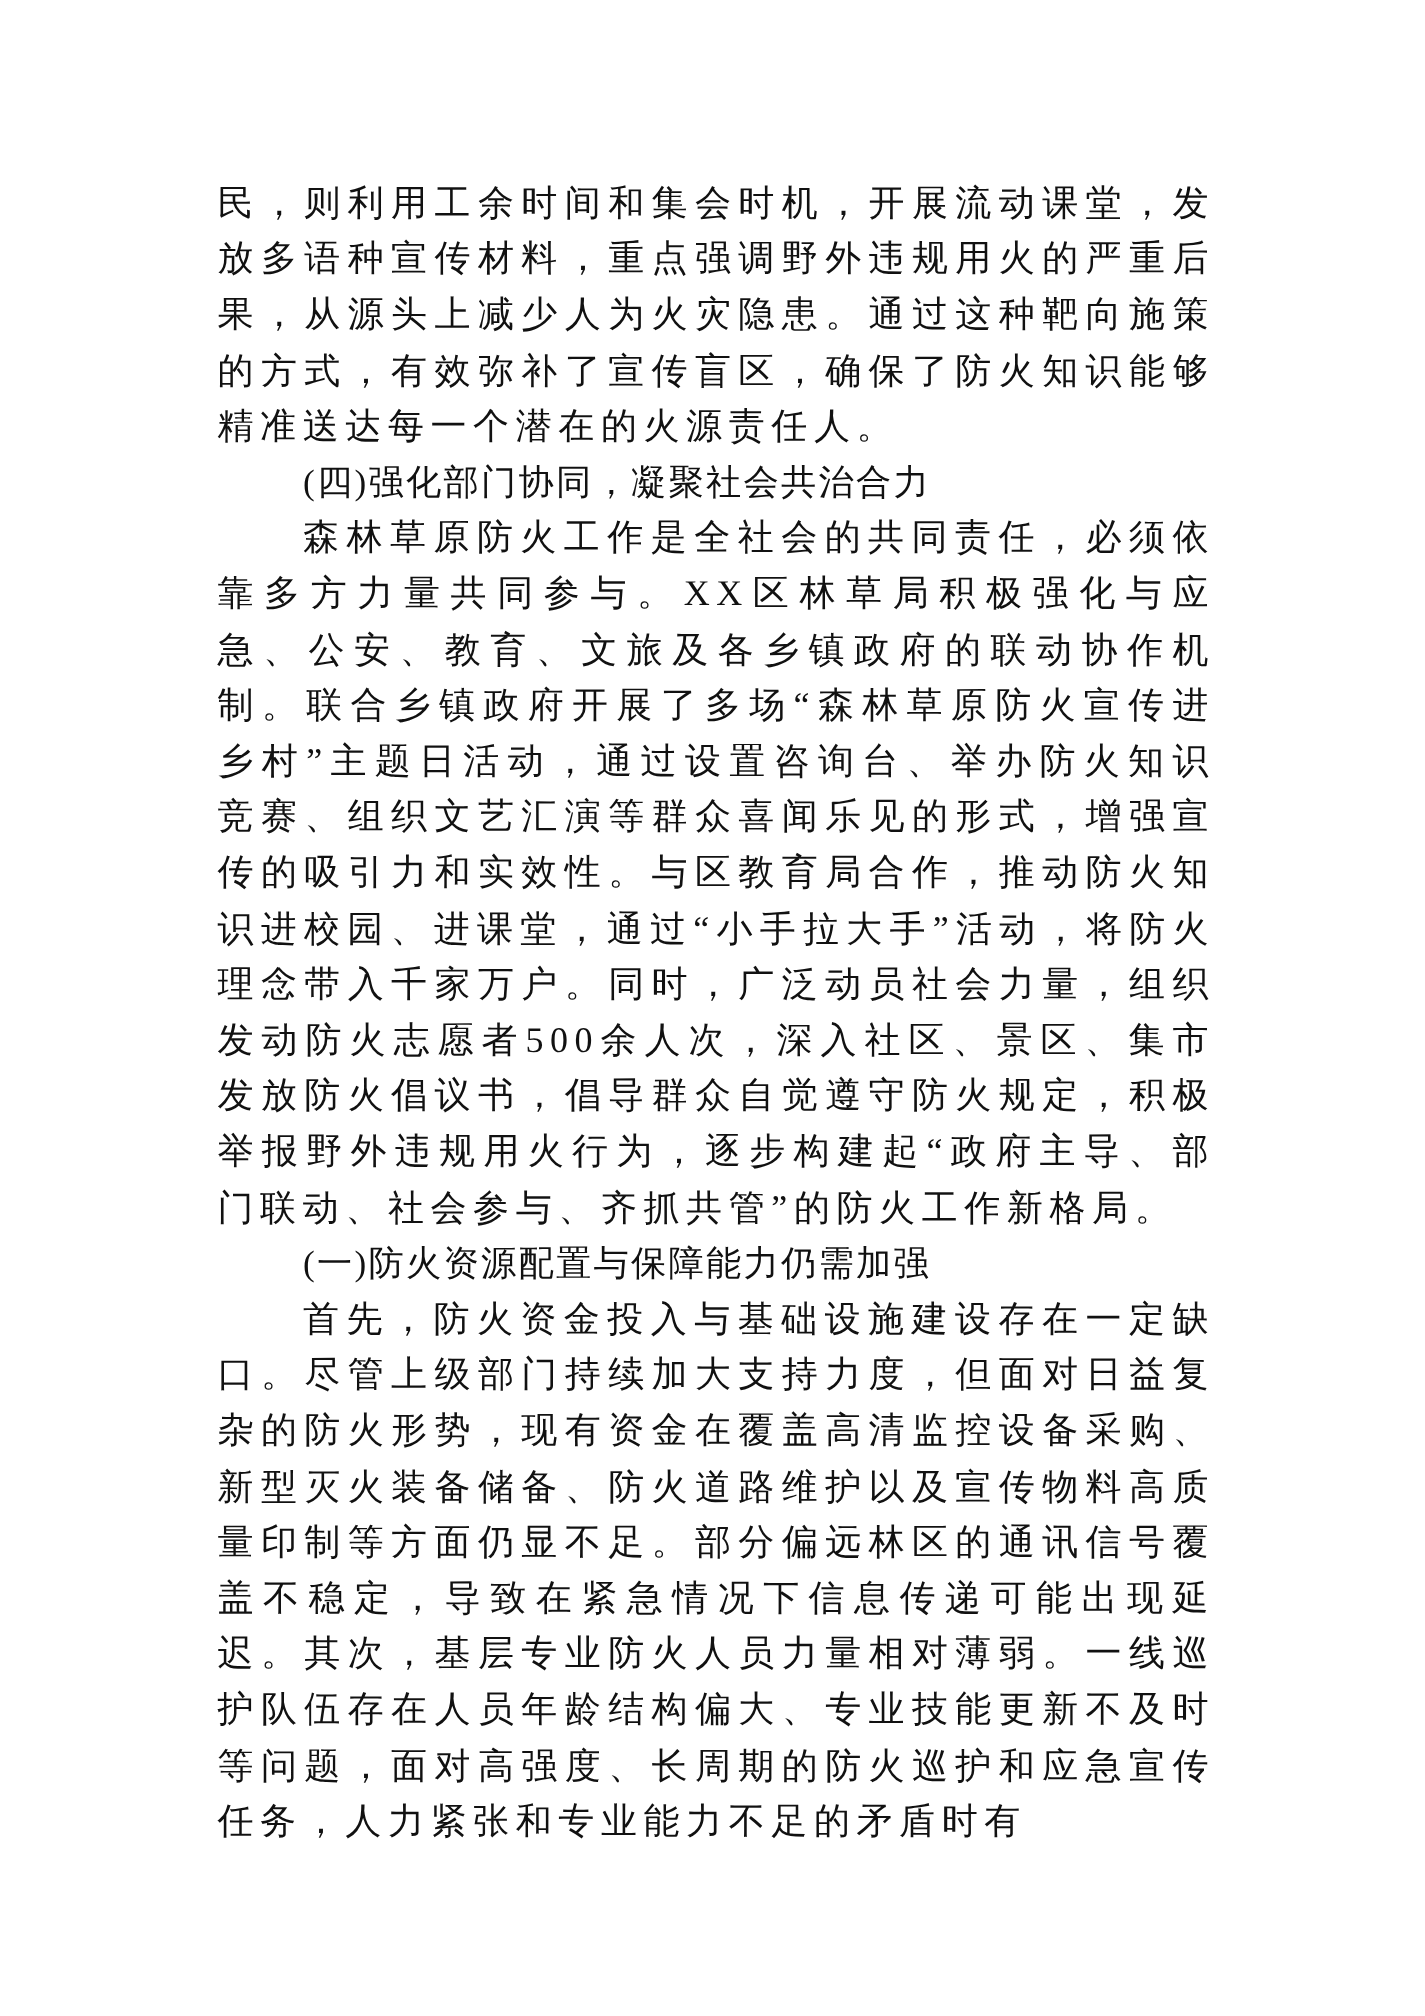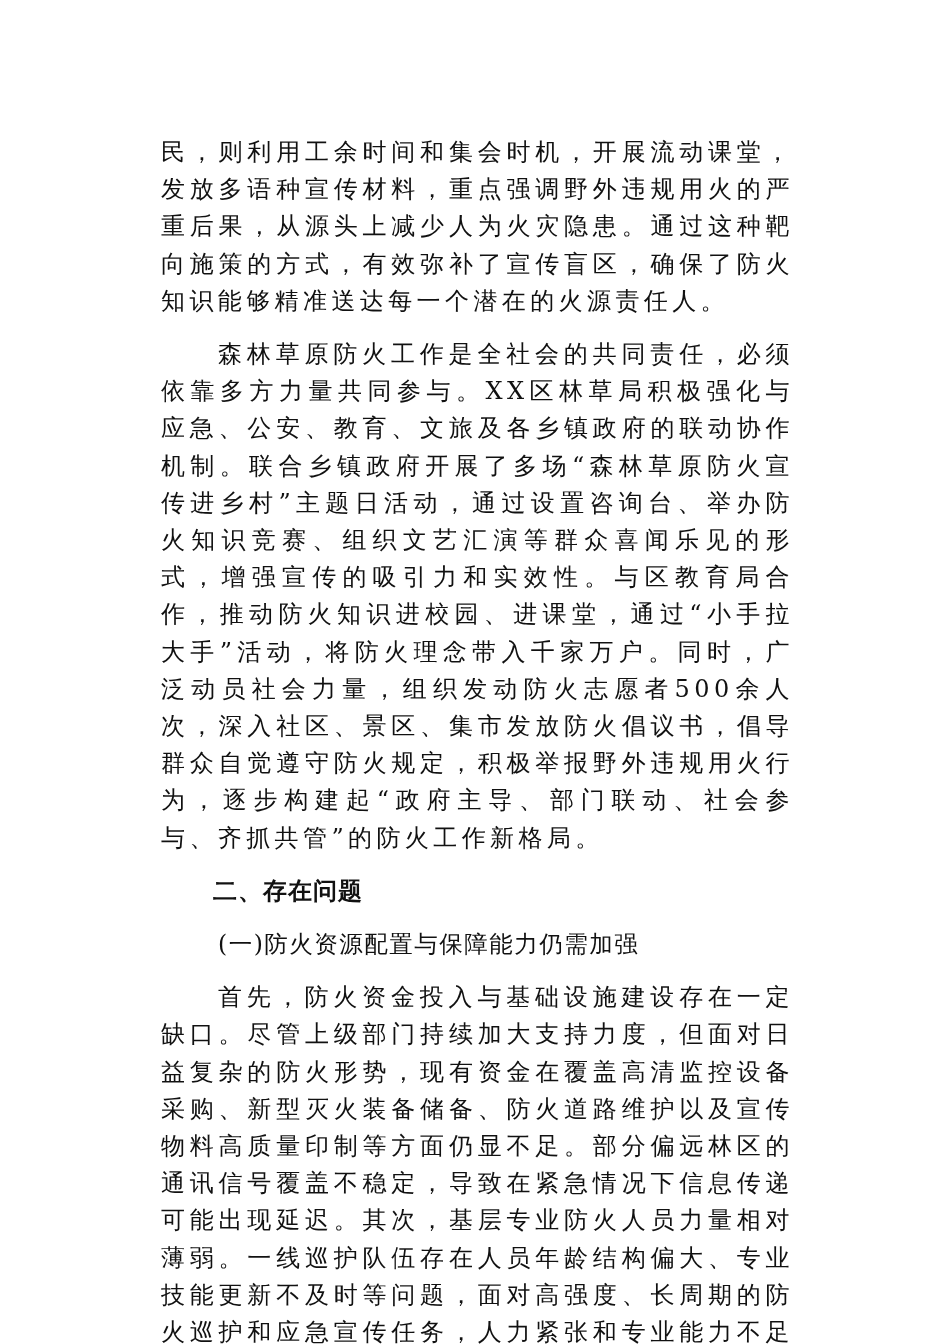--- a/index.html
+++ b/index.html
@@ -8,38 +8,38 @@
     position: absolute;
     left: 145px;
     top: 118px;
     width: 665px;
     color: #111111;
     font-family: "DejaVu Serif", "Liberation Serif", serif;
     font-size: 24px;
     line-height: 37.2px;
     letter-spacing: 4.4px;
   }
-  .page p { margin: 16px; padding: 0; text-align: justify; text-align-last: left; }
+  .page p { margin: 0; padding: 0; text-align: justify; text-align-last: left; font-family: Liberation Serif, serif; }
   .indent { text-indent: 57px; }
   .sub-heading {
     text-indent: 57px;
     font-family: "DejaVu Serif", "Liberation Serif", serif;
     letter-spacing: 1.5px;
     font-size: 23.5px;
   }
   .section-heading {
     text-indent: 52px;
     font-family: "DejaVu Sans", "Liberation Sans", sans-serif;
     font-weight: bold;
     font-size: 24px;
     letter-spacing: 1px;
   }
 </style>
 </head>
 <body>
 
 <div class="page">
   <p>民，则利用工余时间和集会时机，开展流动课堂，发放多语种宣传材料，重点强调野外违规用火的严重后果，从源头上减少人为火灾隐患。通过这种靶向施策的方式，有效弥补了宣传盲区，确保了防火知识能够精准送达每一个潜在的火源责任人。</p>
+  <p class="sub-heading">(四)强化部门协同，凝聚社会共治合力</p>
   <p class="indent">森林草原防火工作是全社会的共同责任，必须依靠多方力量共同参与。XX区林草局积极强化与应急、公安、教育、文旅及各乡镇政府的联动协作机制。联合乡镇政府开展了多场“森林草原防火宣传进乡村”主题日活动，通过设置咨询台、举办防火知识竞赛、组织文艺汇演等群众喜闻乐见的形式，增强宣传的吸引力和实效性。与区教育局合作，推动防火知识进校园、进课堂，通过“小手拉大手”活动，将防火理念带入千家万户。同时，广泛动员社会力量，组织发动防火志愿者500余人次，深入社区、景区、集市发放防火倡议书，倡导群众自觉遵守防火规定，积极举报野外违规用火行为，逐步构建起“政府主导、部门联动、社会参与、齐抓共管”的防火工作新格局。</p>
-  <p class="section-heading">二、存在问题</p>
   <p class="sub-heading">(一)防火资源配置与保障能力仍需加强</p>
   <p class="indent">首先，防火资金投入与基础设施建设存在一定缺口。尽管上级部门持续加大支持力度，但面对日益复杂的防火形势，现有资金在覆盖高清监控设备采购、新型灭火装备储备、防火道路维护以及宣传物料高质量印制等方面仍显不足。部分偏远林区的通讯信号覆盖不稳定，导致在紧急情况下信息传递可能出现延迟。其次，基层专业防火人员力量相对薄弱。一线巡护队伍存在人员年龄结构偏大、专业技能更新不及时等问题，面对高强度、长周期的防火巡护和应急宣传任务，人力紧张和专业能力不足的矛盾时有</p>
 </div>
 
 </body></html>

